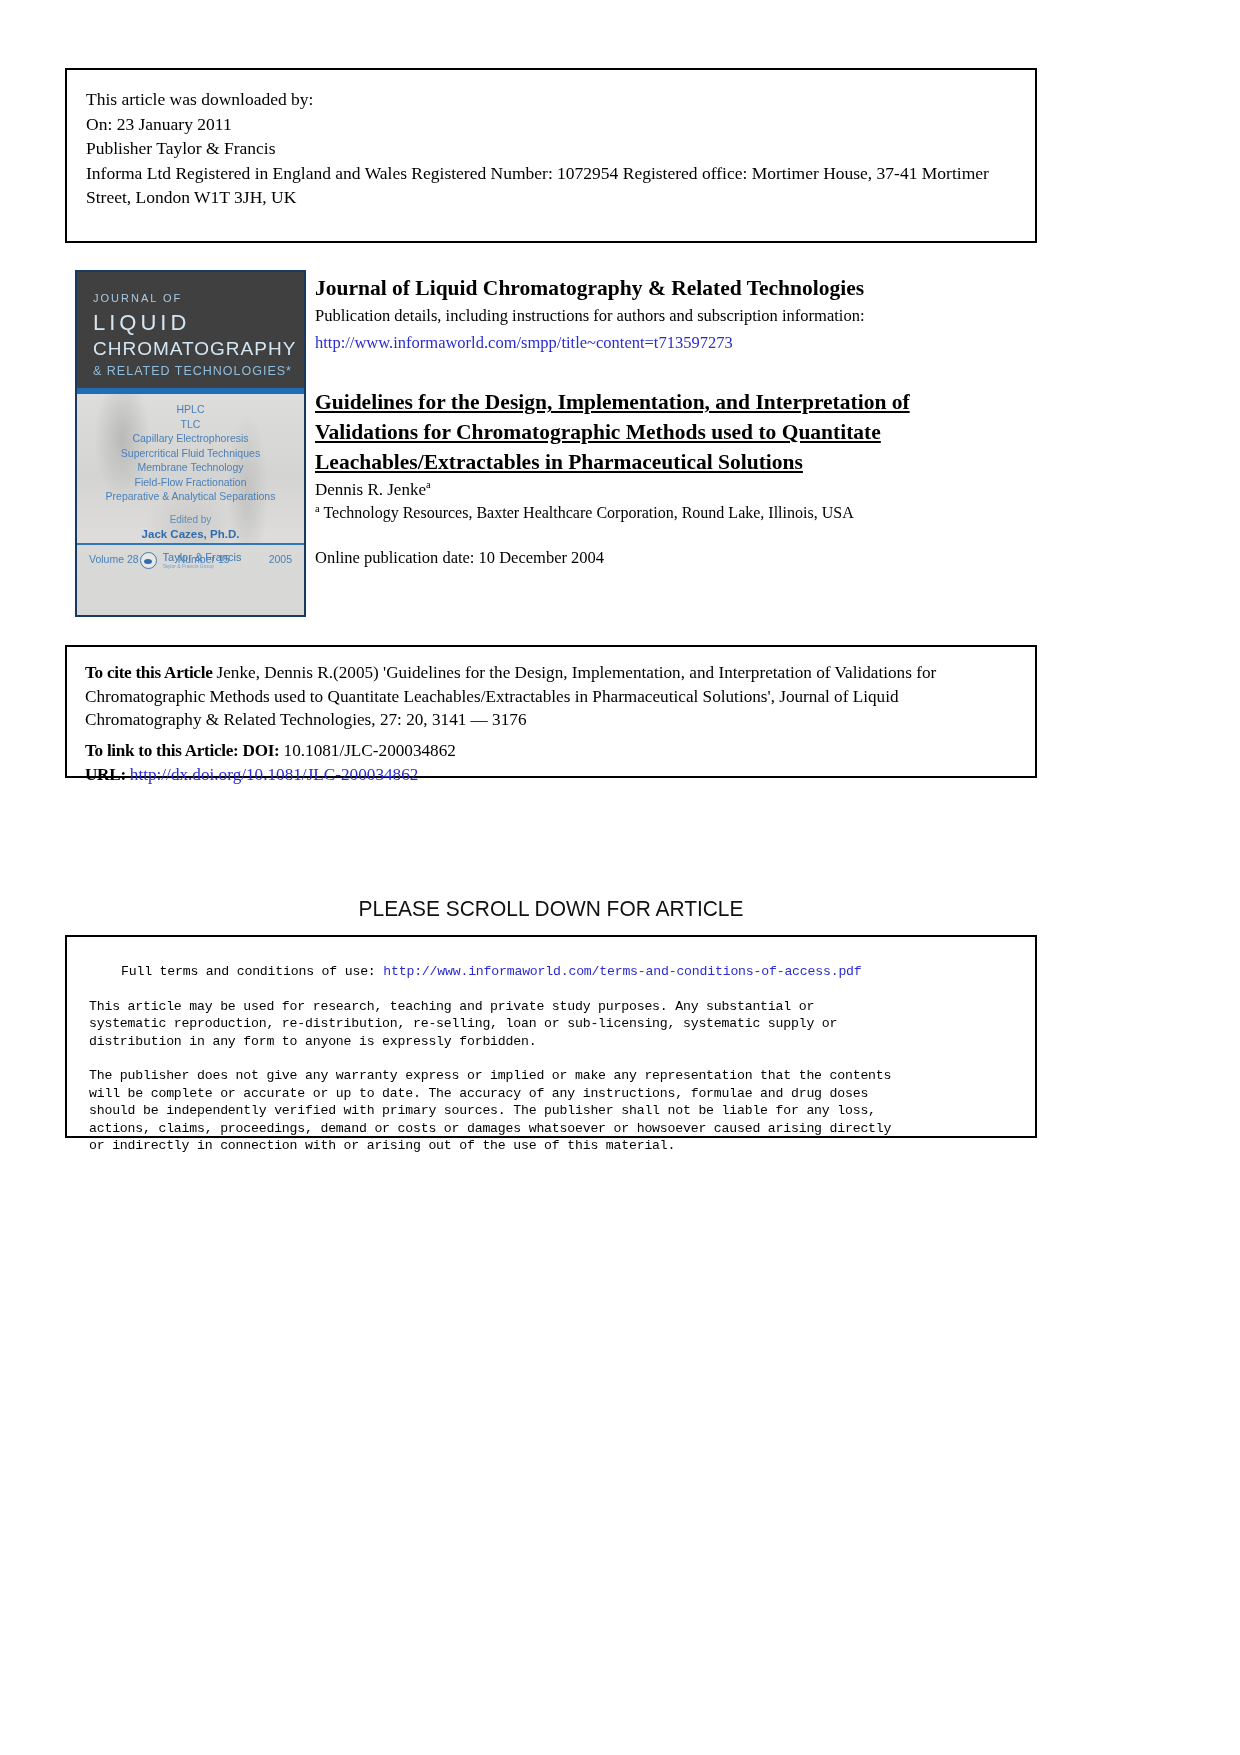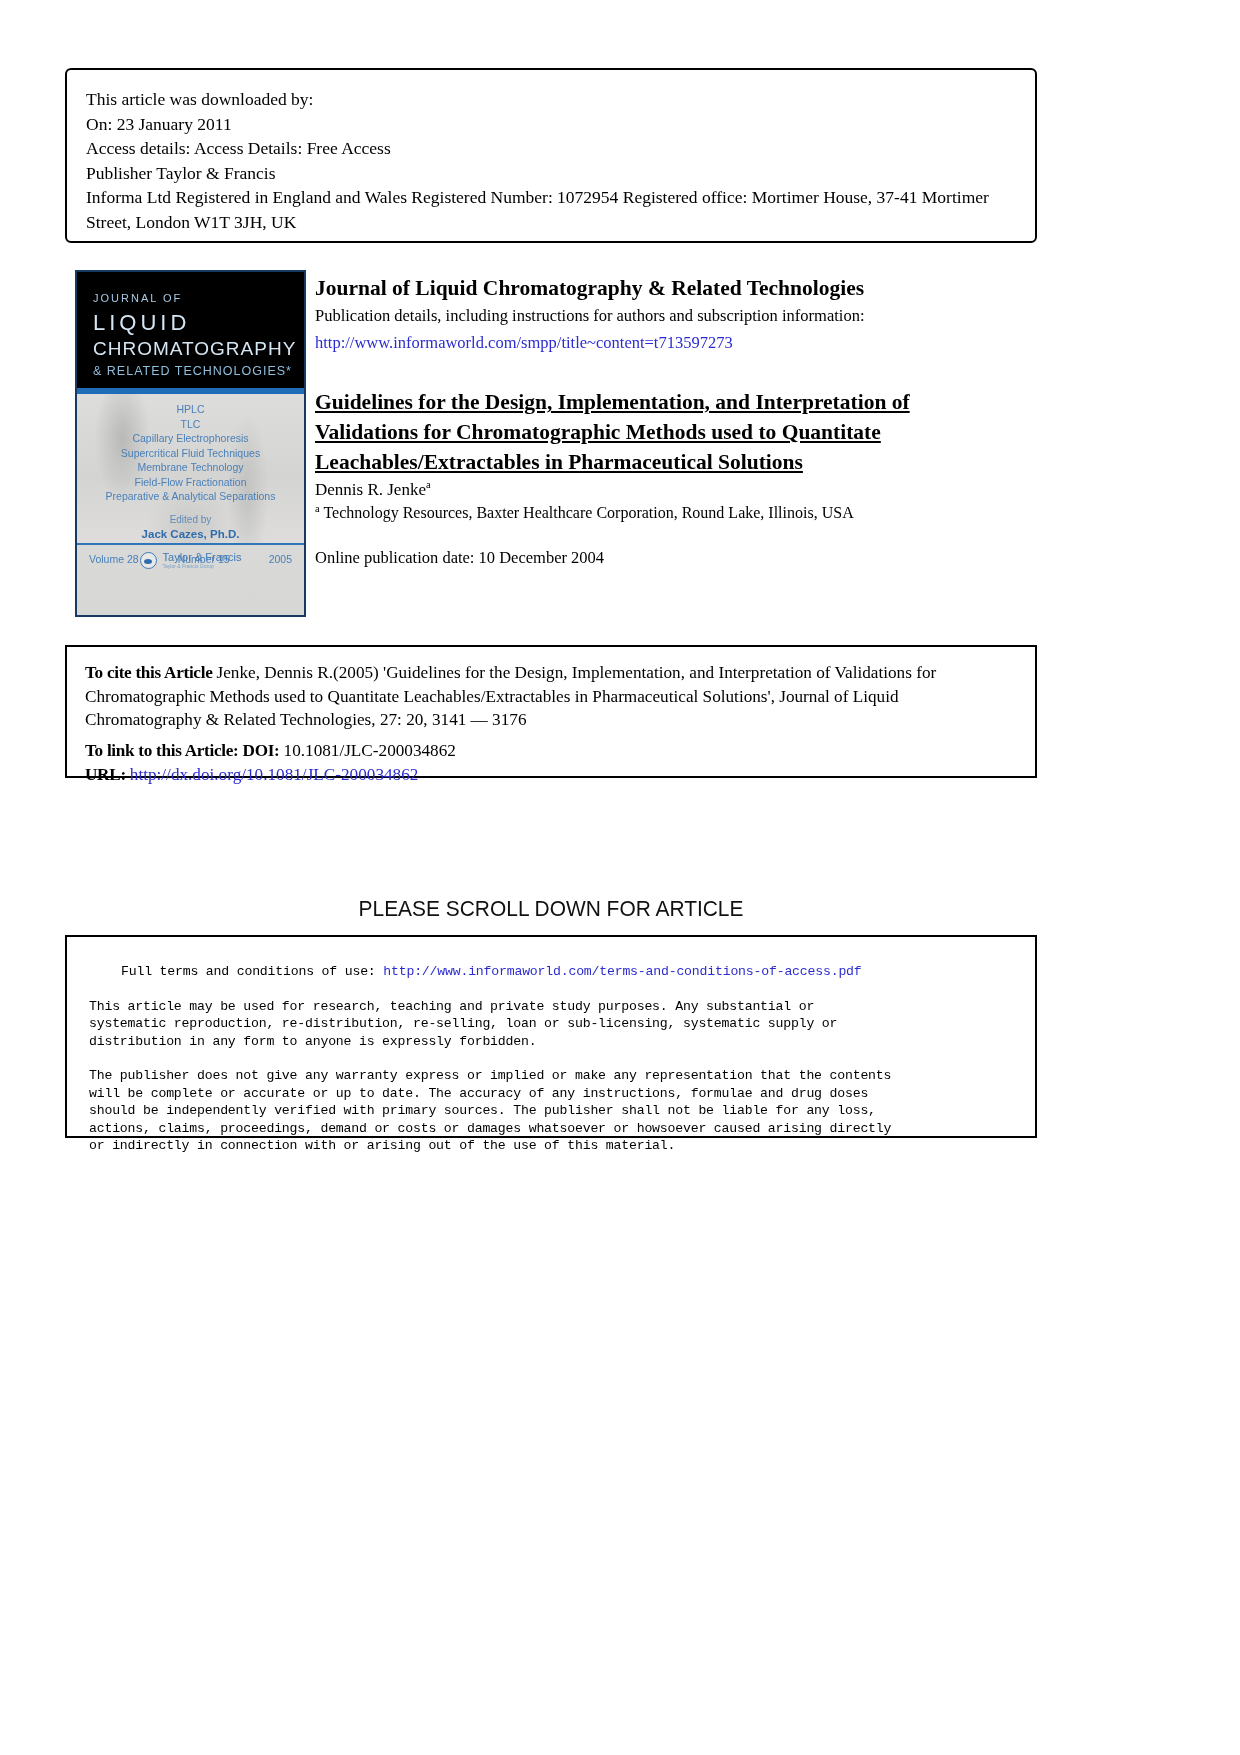--- a/index.html
+++ b/index.html
@@ -14,27 +14,27 @@
     overflow: hidden;
   }
   .box {
     position: absolute;
     border: 2px solid #000000;
     background: #ffffff;
   }
   .download-box {
     left: 65px; top: 68px; width: 972px; height: 175px;
     padding: 17px 20px 8px 19px;
-    font-size: 17.5px; line-height: 24.5px; border-radius: 6px;
+    font-size: 17.5px; line-height: 24.5px;
   }
   .ital { }
   .cover {
     position: absolute;
     left: 75px; top: 270px; width: 231px; height: 347px;
-    background: #000000;
+    background: #404040;
     border: 2px solid #163a61;
     overflow: hidden;
   }
   .cover-head { padding: 20px 0 0 16px; }
   .cover-journal-of {
     color: #a9c9e4; font-family: "Liberation Sans", sans-serif;
     font-size: 11px; letter-spacing: 2px; margin-bottom: 6px;
   }
   .cover-liquid {
     color: #d5e6f3; font-family: "Liberation Sans", sans-serif;
@@ -129,21 +129,20 @@
   .terms-first { margin-bottom: 17px; margin-left: 32px; }
 </style>
 </head>
 <body>
 
 <div class="page">
 
   <div class="box download-box">
     <div>This article was downloaded by:</div>
     <div><span>On: </span><span class="ital">23 January 2011</span></div>
-    <div><span>Access details: </span><span class="ital">Access Details: Free Access</span></div>
     <div><span>Publisher </span><span class="ital">Taylor &amp; Francis</span></div>
     <div>Informa Ltd Registered in England and Wales Registered Number: 1072954 Registered office: Mortimer House, 37-41 Mortimer Street, London W1T 3JH, UK</div>
   </div>
 
   <div class="cover">
     <div class="cover-head">
       <div class="cover-journal-of">JOURNAL OF</div>
       <div class="cover-liquid">LIQUID</div>
       <div class="cover-chroma">CHROMATOGRAPHY</div>
       <div class="cover-related">&amp; RELATED TECHNOLOGIES*</div>

